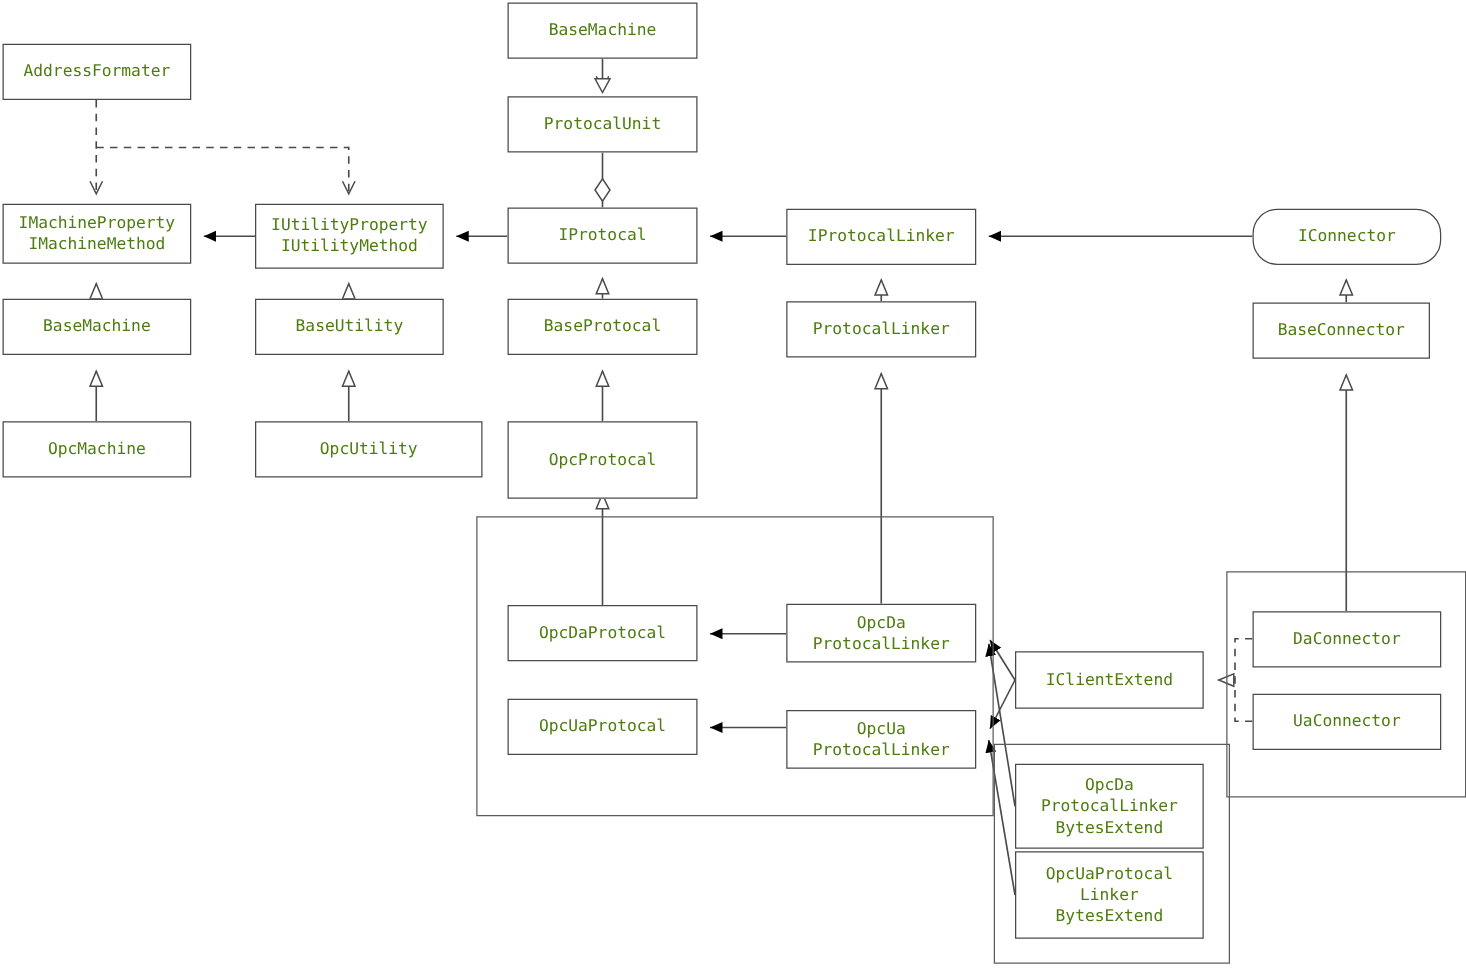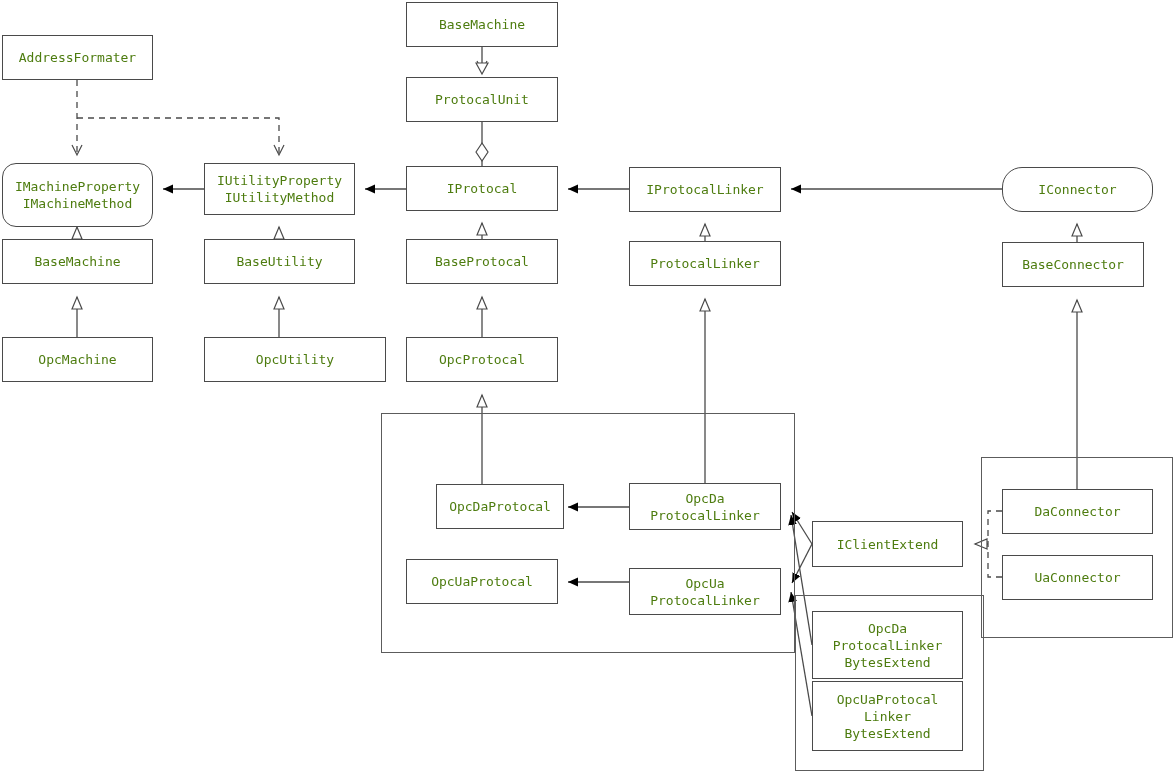--- a/index.html
+++ b/index.html
@@ -134,21 +134,21 @@
   <div class="group-box" style="left:381px; top:413px; width:414px; height:240px;"></div>
   <div class="group-box" style="left:795px; top:595px; width:189px; height:176px;"></div>
   <div class="group-box" style="left:981px; top:457px; width:192px; height:181px;"></div>
 
   <div class="node" style="left:2px; top:35px; width:151px; height:45px;">AddressFormater</div>
 
   <div class="node" style="left:406px; top:2px; width:152px; height:45px;">BaseMachine</div>
 
   <div class="node" style="left:406px; top:77px; width:152px; height:45px;">ProtocalUnit</div>
 
-  <div class="node" style="left:2px; top:163px; width:151px; height:64px;border-radius:14px;">IMachineProperty
+  <div class="node" style="left:2px; top:163px; width:151px; height:48px;">IMachineProperty
 IMachineMethod</div>
 
   <div class="node" style="left:204px; top:163px; width:151px; height:52px;">IUtilityProperty
 IUtilityMethod</div>
 
   <div class="node" style="left:406px; top:166px; width:152px; height:45px;">IProtocal</div>
 
   <div class="node" style="left:629px; top:167px; width:152px; height:45px;">IProtocalLinker</div>
 
   <div class="node" style="left:1002px; top:167px; width:151px; height:45px;border-radius:20px;">IConnector</div>
@@ -160,23 +160,23 @@
   <div class="node" style="left:406px; top:239px; width:152px; height:45px;">BaseProtocal</div>
 
   <div class="node" style="left:629px; top:241px; width:152px; height:45px;">ProtocalLinker</div>
 
   <div class="node" style="left:1002px; top:242px; width:142px; height:45px;">BaseConnector</div>
 
   <div class="node" style="left:2px; top:337px; width:151px; height:45px;">OpcMachine</div>
 
   <div class="node" style="left:204px; top:337px; width:182px; height:45px;">OpcUtility</div>
 
-  <div class="node" style="left:406px; top:337px; width:152px; height:45px;">OpcProtocal</div>
+  <div class="node" style="left:406px; top:337px; width:152px; height:62px;">OpcProtocal</div>
 
-  <div class="node" style="left:406px; top:484px; width:128px; height:45px;margin-left:30px;">OpcDaProtocal</div>
+  <div class="node" style="left:406px; top:484px; width:152px; height:45px;">OpcDaProtocal</div>
 
   <div class="node" style="left:629px; top:483px; width:152px; height:47px;">OpcDa
 ProtocalLinker</div>
 
   <div class="node" style="left:406px; top:559px; width:152px; height:45px;">OpcUaProtocal</div>
 
   <div class="node" style="left:629px; top:568px; width:152px; height:47px;">OpcUa
 ProtocalLinker</div>
 
   <div class="node" style="left:812px; top:521px; width:151px; height:46px;">IClientExtend</div>

